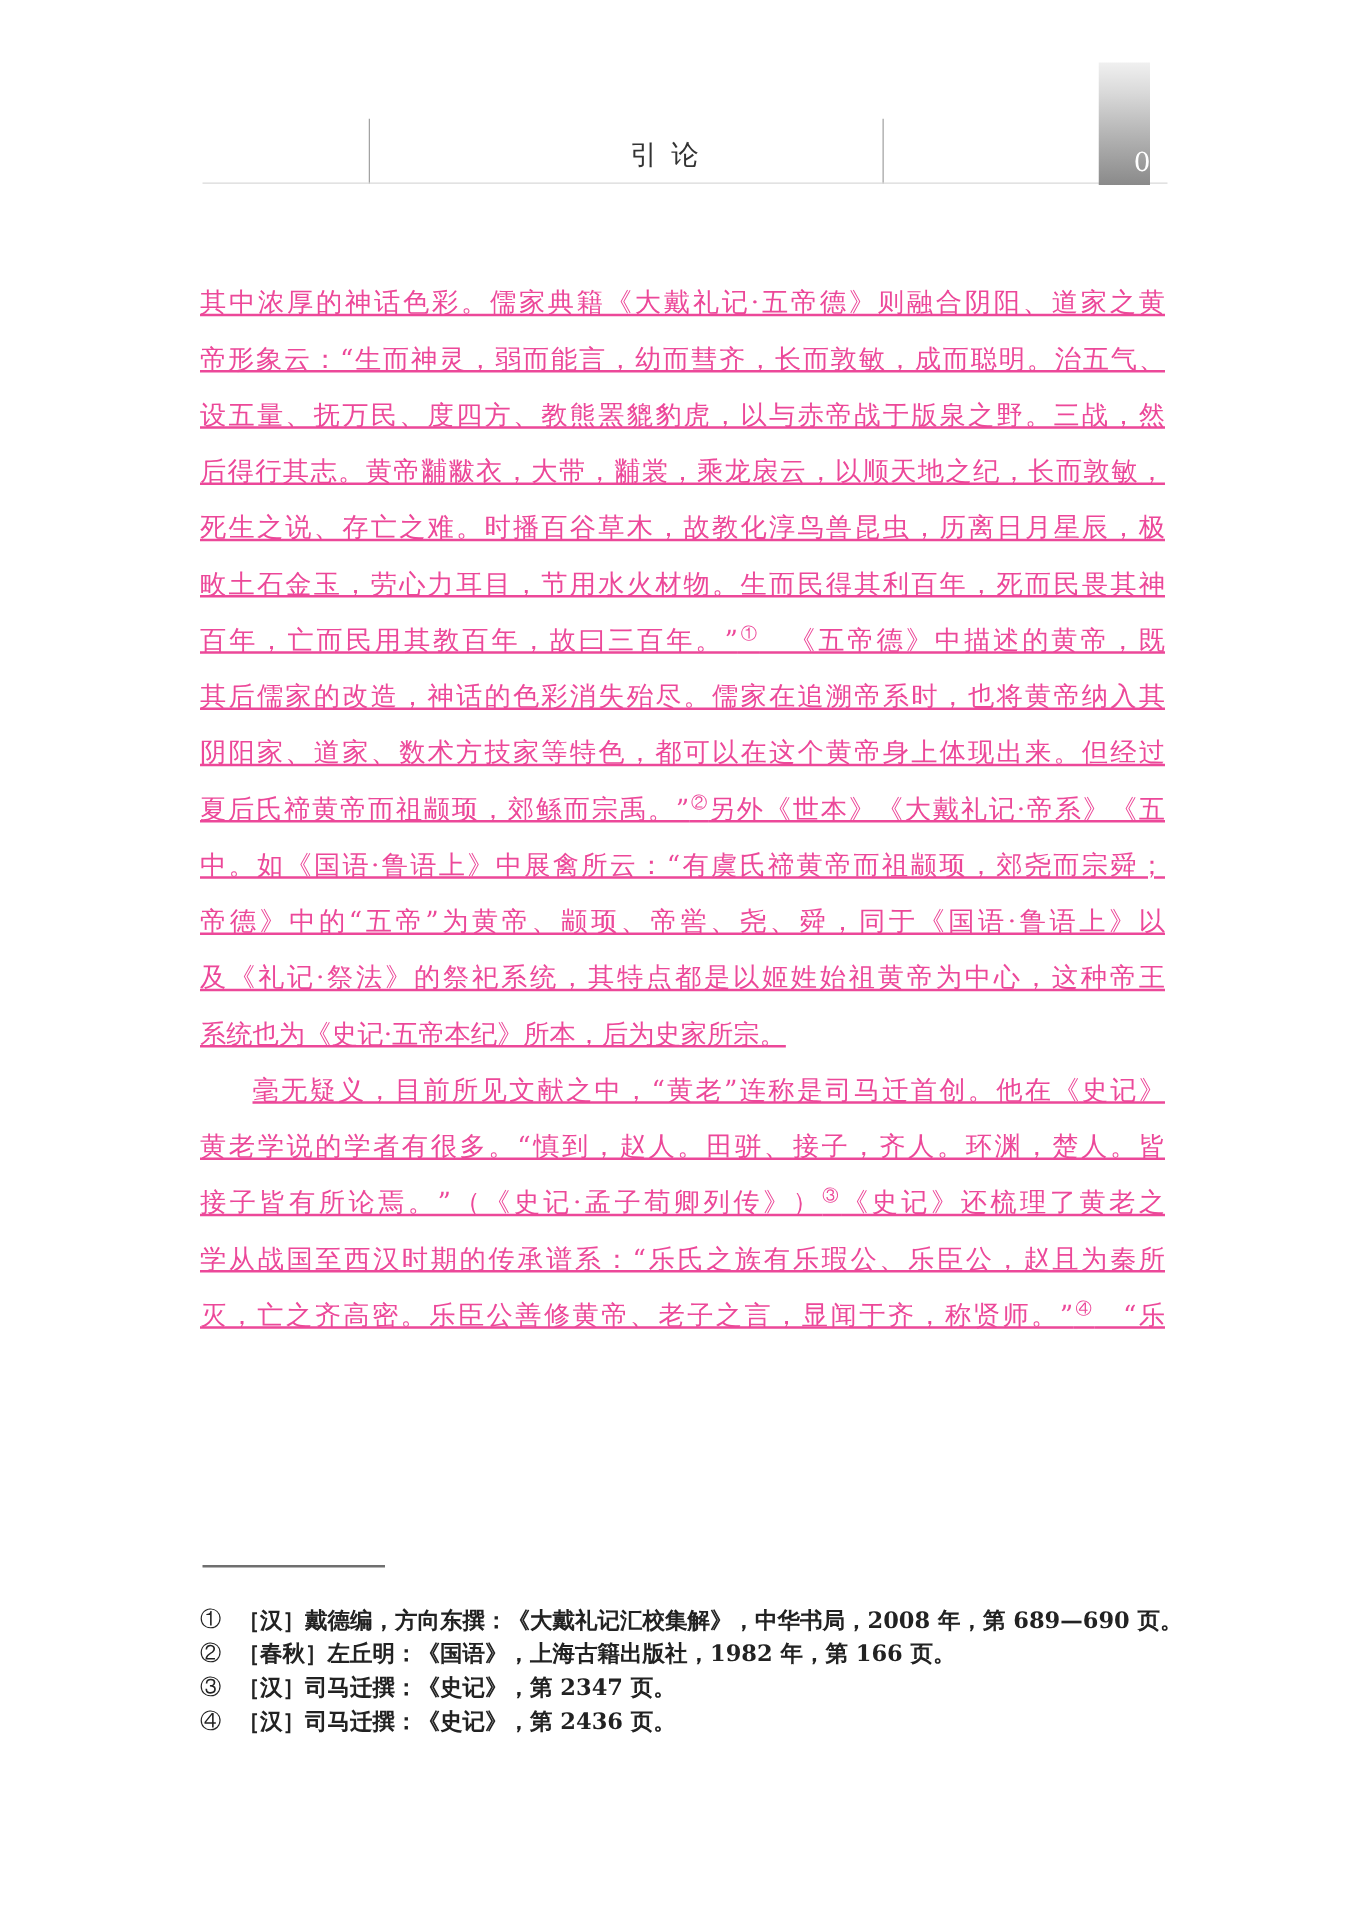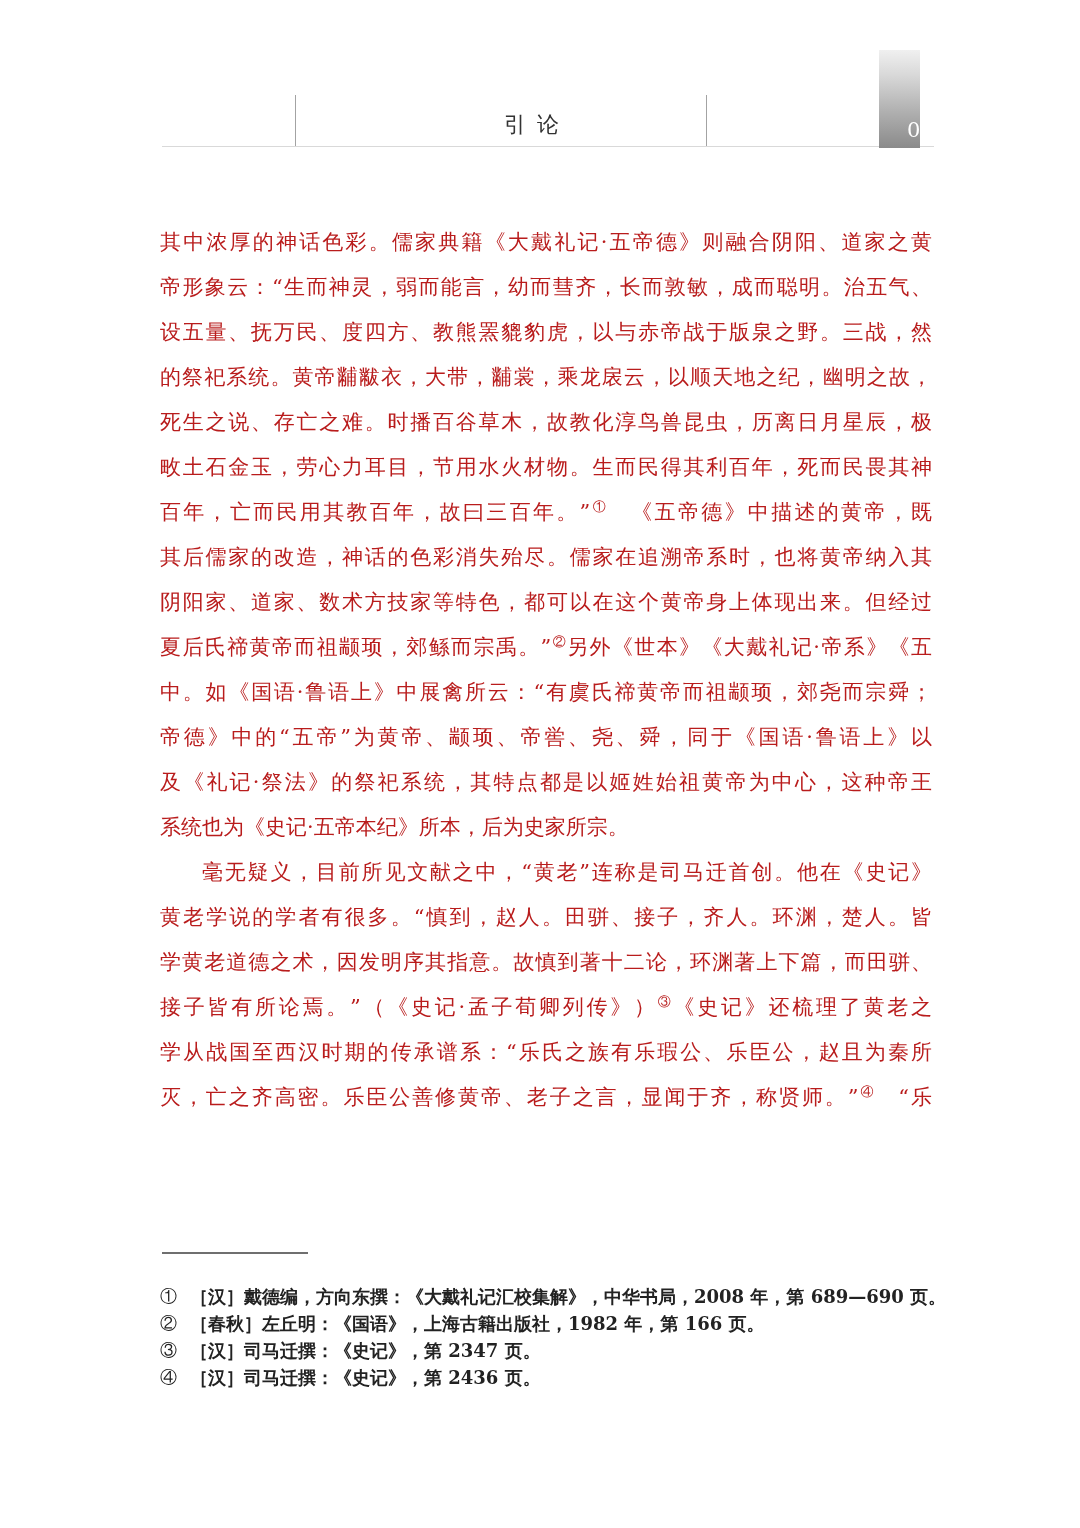--- a/index.html
+++ b/index.html
@@ -28,21 +28,21 @@
   }
   .folio-num{
     position:absolute;left:0;bottom:6px;width:100%;
     text-align:center;color:#ffffff;font-size:21px;letter-spacing:1px;
     font-family:"DejaVu Serif","Liberation Serif",serif;
     padding-left:28px;
   }
   
   .body-text{
     position:absolute;left:160px;top:220px;width:772px;
-    font-size:21px;color:#b91c1c;
+    font-size:21px;color:#ec4899;text-decoration:underline;
   }
   .line{
     height:45px;line-height:45px;
     text-align:justify;text-align-last:justify;
     white-space:nowrap;
   }
   .line.para-end{text-align-last:left;}
   .line.indent{text-indent:2em;}
   .line sup{
     font-size:13px;line-height:0;vertical-align:super;letter-spacing:0;
@@ -70,34 +70,33 @@
   <div class="head-rule-h"></div>
 
   <div class="folio-bar">
     <div class="folio-num">011</div>
   </div>
 
   <div class="body-text">
     <div class="line">其中浓厚的神话色彩。儒家典籍《大戴礼记·五帝德》则融合阴阳、道家之黄</div>
     <div class="line">帝形象云：“生而神灵，弱而能言，幼而彗齐，长而敦敏，成而聪明。治五气、</div>
     <div class="line">设五量、抚万民、度四方、教熊罴貔豹虎，以与赤帝战于版泉之野。三战，然</div>
-    <div class="line">的祭祀系统。黄帝黼黻衣，大带，黼裳，乘龙扆云，以顺天地之纪，幽明之故，</div>
+    <div class="line">后得行其志。黄帝黼黻衣，大带，黼裳，乘龙扆云，以顺天地之纪，长而敦敏，</div>
     <div class="line">死生之说、存亡之难。时播百谷草木，故教化淳鸟兽昆虫，历离日月星辰，极</div>
     <div class="line">畋土石金玉，劳心力耳目，节用水火材物。生而民得其利百年，死而民畏其神</div>
     <div class="line">百年，亡而民用其教百年，故曰三百年。”<sup>①</sup>　《五帝德》中描述的黄帝，既</div>
     <div class="line">其后儒家的改造，神话的色彩消失殆尽。儒家在追溯帝系时，也将黄帝纳入其</div>
     <div class="line">阴阳家、道家、数术方技家等特色，都可以在这个黄帝身上体现出来。但经过</div>
     <div class="line">夏后氏禘黄帝而祖颛顼，郊鲧而宗禹。”<sup>②</sup>另外《世本》《大戴礼记·帝系》《五</div>
     <div class="line">中。如《国语·鲁语上》中展禽所云：“有虞氏禘黄帝而祖颛顼，郊尧而宗舜；</div>
     <div class="line">帝德》中的“五帝”为黄帝、颛顼、帝喾、尧、舜，同于《国语·鲁语上》以</div>
     <div class="line">及《礼记·祭法》的祭祀系统，其特点都是以姬姓始祖黄帝为中心，这种帝王</div>
     <div class="line para-end">系统也为《史记·五帝本纪》所本，后为史家所宗。</div>
     <div class="line indent">毫无疑义，目前所见文献之中，“黄老”连称是司马迁首创。他在《史记》</div>
     <div class="line">黄老学说的学者有很多。“慎到，赵人。田骈、接子，齐人。环渊，楚人。皆</div>
-    <div class="line">学黄老道德之术，因发明序其指意。故慎到著十二论，环渊著上下篇，而田骈、</div>
     <div class="line">接子皆有所论焉。”（《史记·孟子荀卿列传》）<sup>③</sup>《史记》还梳理了黄老之</div>
     <div class="line">学从战国至西汉时期的传承谱系：“乐氏之族有乐瑕公、乐臣公，赵且为秦所</div>
     <div class="line">灭，亡之齐高密。乐臣公善修黄帝、老子之言，显闻于齐，称贤师。”<sup>④</sup>　“乐</div>
   </div>
 
   <div class="fn-divider"></div>
   <div class="footnotes">
     <div class="fn-row">
       <span class="fn-marker">①</span>
       <span class="fn-text">［汉］戴德编，方向东撰：《大戴礼记汇校集解》，中华书局，2008 年，第 689—690 页。</span>

